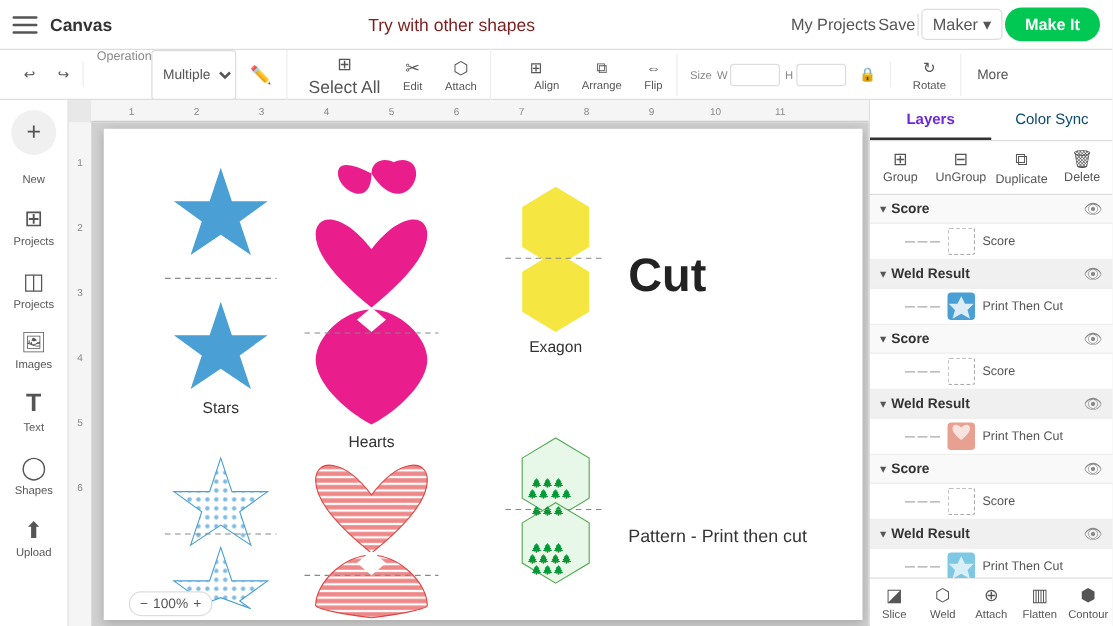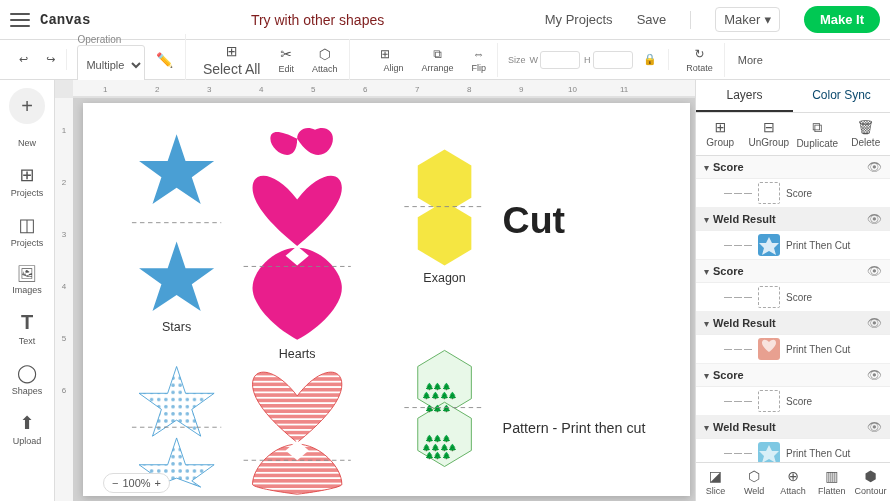--- a/index.html
+++ b/index.html
@@ -1,25 +1,25 @@
 <!DOCTYPE html>
 <html><head>
   <meta charset="utf-8">
   <style>
     * { margin: 0; padding: 0; box-sizing: border-box; }
     body { width: 890px; height: 501px; overflow: hidden; font-family: -apple-system, BlinkMacSystemFont, 'Segoe UI', sans-serif; background: #f0f0f0; display: flex; flex-direction: column; }
 
     
     .header { height: 40px; background: #fff; display: flex; align-items: center; padding: 0 10px; border-bottom: 1px solid #ddd; flex-shrink: 0; }
-    .header-left { display: flex; align-items: center; gap: 10px; font-family: Liberation Mono, monospace; }
+    .header-left { display: flex; align-items: center; gap: 10px; }
     .hamburger-icon { width: 20px; height: 14px; display: flex; flex-direction: column; justify-content: space-between; cursor: pointer; }
     .hamburger-icon span { display: block; height: 2px; background: #555; border-radius: 1px; }
     .app-title { font-size: 14px; font-weight: 600; color: #333; }
     .header-center { flex: 1; text-align: center; font-size: 14px; color: #7f1d1d; }
-    .header-right { display: flex; align-items: center; gap: 24px; }
+    .header-right { display: flex; align-items: center; gap: 2px; }
     .my-projects-btn { font-size: 13px; color: #555; cursor: pointer; }
     .save-btn { font-size: 13px; color: #555; cursor: pointer; }
     .divider-v { width: 1px; height: 18px; background: #ddd; }
     .maker-btn { display: flex; align-items: center; gap: 4px; font-size: 13px; color: #555; cursor: pointer; padding: 4px 8px; border: 1px solid #ddd; border-radius: 4px; }
     .make-it-btn { background: #00c853; color: #fff; border: none; border-radius: 18px; padding: 6px 16px; font-size: 13px; font-weight: 600; cursor: pointer; }
 
     
     .toolbar { height: 40px; background: #fff; border-bottom: 1px solid #ddd; display: flex; align-items: center; padding: 0 8px; gap: 6px; flex-shrink: 0; }
     .toolbar-group { display: flex; align-items: center; gap: 4px; padding: 0 4px; border-right: 1px solid #eee; }
     .toolbar-group:last-child { border-right: none; }
@@ -43,21 +43,21 @@
     .canvas-area { flex: 1; background: #e8e8e8; position: relative; overflow: hidden; }
     .ruler-top { height: 18px; background: #f5f5f5; border-bottom: 1px solid #ccc; display: flex; align-items: flex-end; padding-bottom: 2px; position: relative; }
 
     
     .zoom-control { position: absolute; bottom: 8px; left: 30px; background: #fff; border: 1px solid #ddd; border-radius: 12px; padding: 3px 8px; font-size: 11px; color: #555; display: flex; align-items: center; gap: 4px; cursor: pointer; }
 
     
     .right-panel { width: 195px; background: #fff; border-left: 1px solid #ddd; display: flex; flex-direction: column; flex-shrink: 0; }
     .right-panel-tabs { display: flex; border-bottom: 1px solid #ddd; }
     .panel-tab { flex: 1; text-align: center; padding: 8px 4px; font-size: 12px; color: #0c4a6e; cursor: pointer; border-bottom: 2px solid transparent; }
-    .panel-tab.active { color: #404040; border-bottom: 2px solid #333; font-weight: 400; }
+    .panel-tab.active { color: #6d28d9; border-bottom: 2px solid #333; font-weight: 700; }
     .panel-actions { display: flex; border-bottom: 1px solid #ddd; }
     .panel-action-btn { flex: 1; text-align: center; padding: 6px 2px; font-size: 10px; color: #555; cursor: pointer; display: flex; flex-direction: column; align-items: center; gap: 2px; }
     .panel-action-icon { font-size: 14px; }
 
     
     .layers-list { flex: 1; overflow-y: auto; }
     .layer-header { display: flex; align-items: center; padding: 4px 8px; background: #f9f9f9; border-bottom: 1px solid #eee; cursor: pointer; }
     .layer-header-chevron { font-size: 10px; color: #555; margin-right: 4px; }
     .layer-header-label { font-size: 11px; font-weight: 600; color: #333; flex: 1; }
     .layer-eye { font-size: 12px; color: #888; cursor: pointer; }
@@ -98,21 +98,21 @@
     <button class="make-it-btn">Make It</button>
   </div>
 </div>
 
 <div class="toolbar">
   <div class="toolbar-group">
     <button class="toolbar-btn">↩</button>
     <button class="toolbar-btn">↪</button>
   </div>
   <div class="toolbar-group">
-    <div style="display:flex;flex-direction:column;">
+    <div style="display:flex;flex-direction:row;">
       <span class="toolbar-label">Operation</span>
       <select class="toolbar-select">
         <option>Multiple</option>
       </select>
     </div>
     <button class="toolbar-btn" style="font-size:14px;">✏️</button>
   </div>
   <div class="toolbar-group">
     <button class="toolbar-btn" style="display:flex;flex-direction:column;align-items:center;">
       <span style="font-size:14px;">⊞</span>

